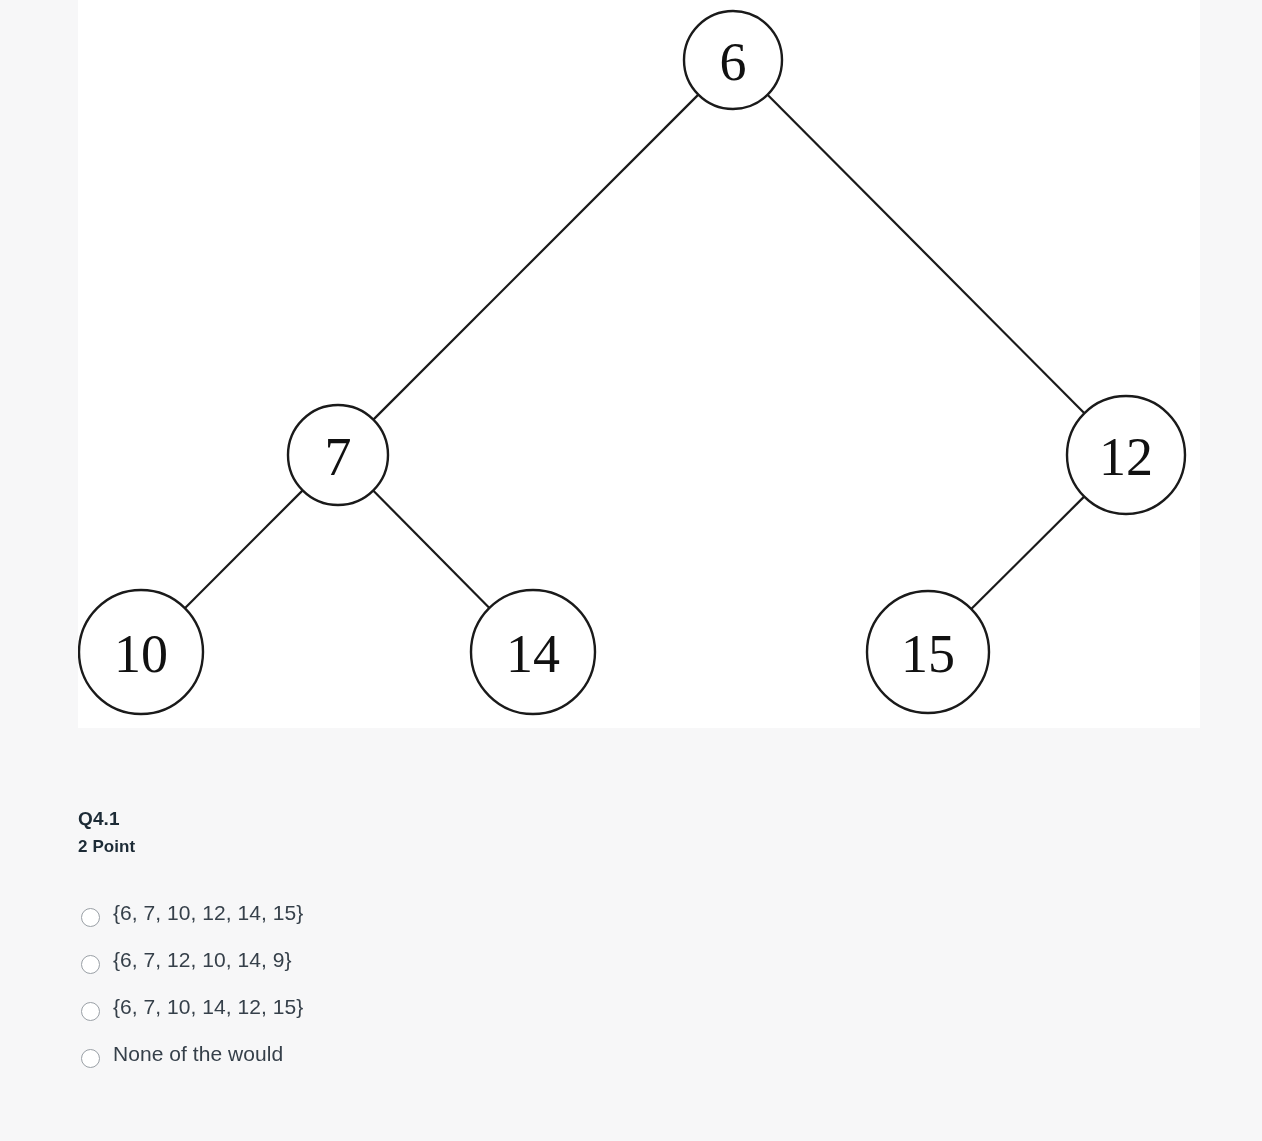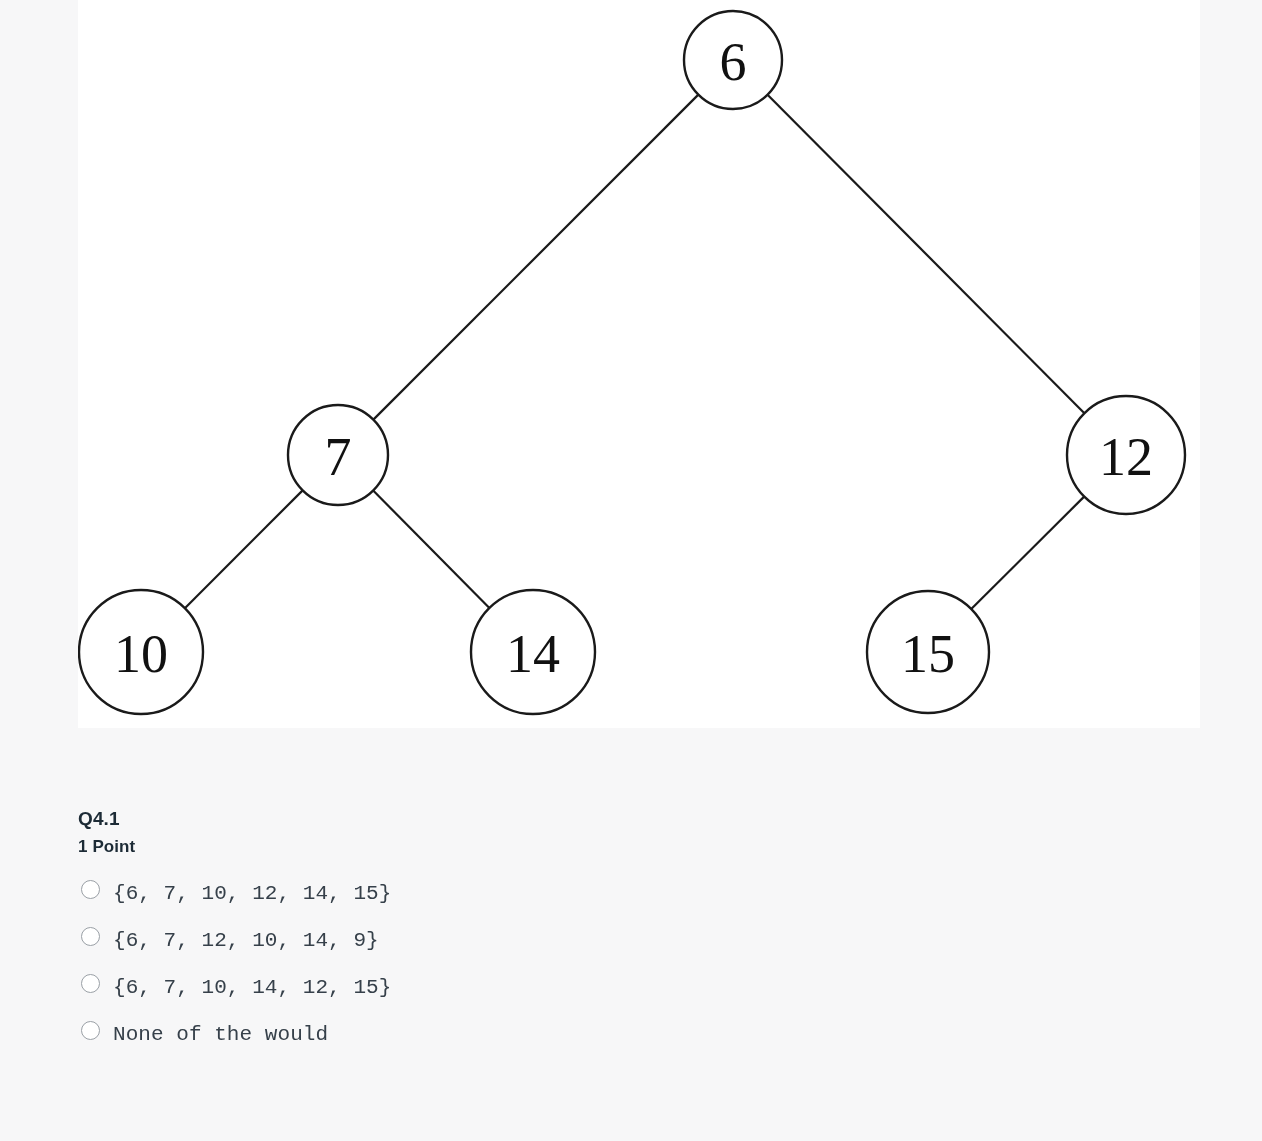--- a/index.html
+++ b/index.html
@@ -79,24 +79,23 @@
     line-height: 28px;
     letter-spacing: 0.05px;
   }
 
   
   #answer-options {
     margin-top: 20px;
   }
   .option-row {
     display: flex;
-    align-items: flex-start;
+    align-items: flex-end;
     height: 47px;
     cursor: pointer;
-    font-family: Liberation Mono, monospace;
   }
   .radio-circle {
     flex: 0 0 auto;
     width: 19px;
     height: 19px;
     border: 1.6px solid #9aa0a6;
     border-radius: 50%;
     background: #ffffff;
     margin-left: 3px;
     margin-right: 13px;
@@ -147,21 +146,21 @@
           <text x="850" y="654" class="tree-node-label">15</text>
         </g>
       </g>
   </svg>
 </div>
 
 <div id="question-block">
 
   <div id="question-header">
     <div class="q-number">Q4.1</div>
-    <div class="q-points">1 Point</div>
+    <div class="q-points">2 Point</div>
   </div>
 
 
   <div id="answer-options">
       <div class="option-row">
         <span class="radio-circle"></span>
         <span class="option-label">{6, 7, 10, 12, 14, 15}</span>
       </div>
       <div class="option-row">
         <span class="radio-circle"></span>

